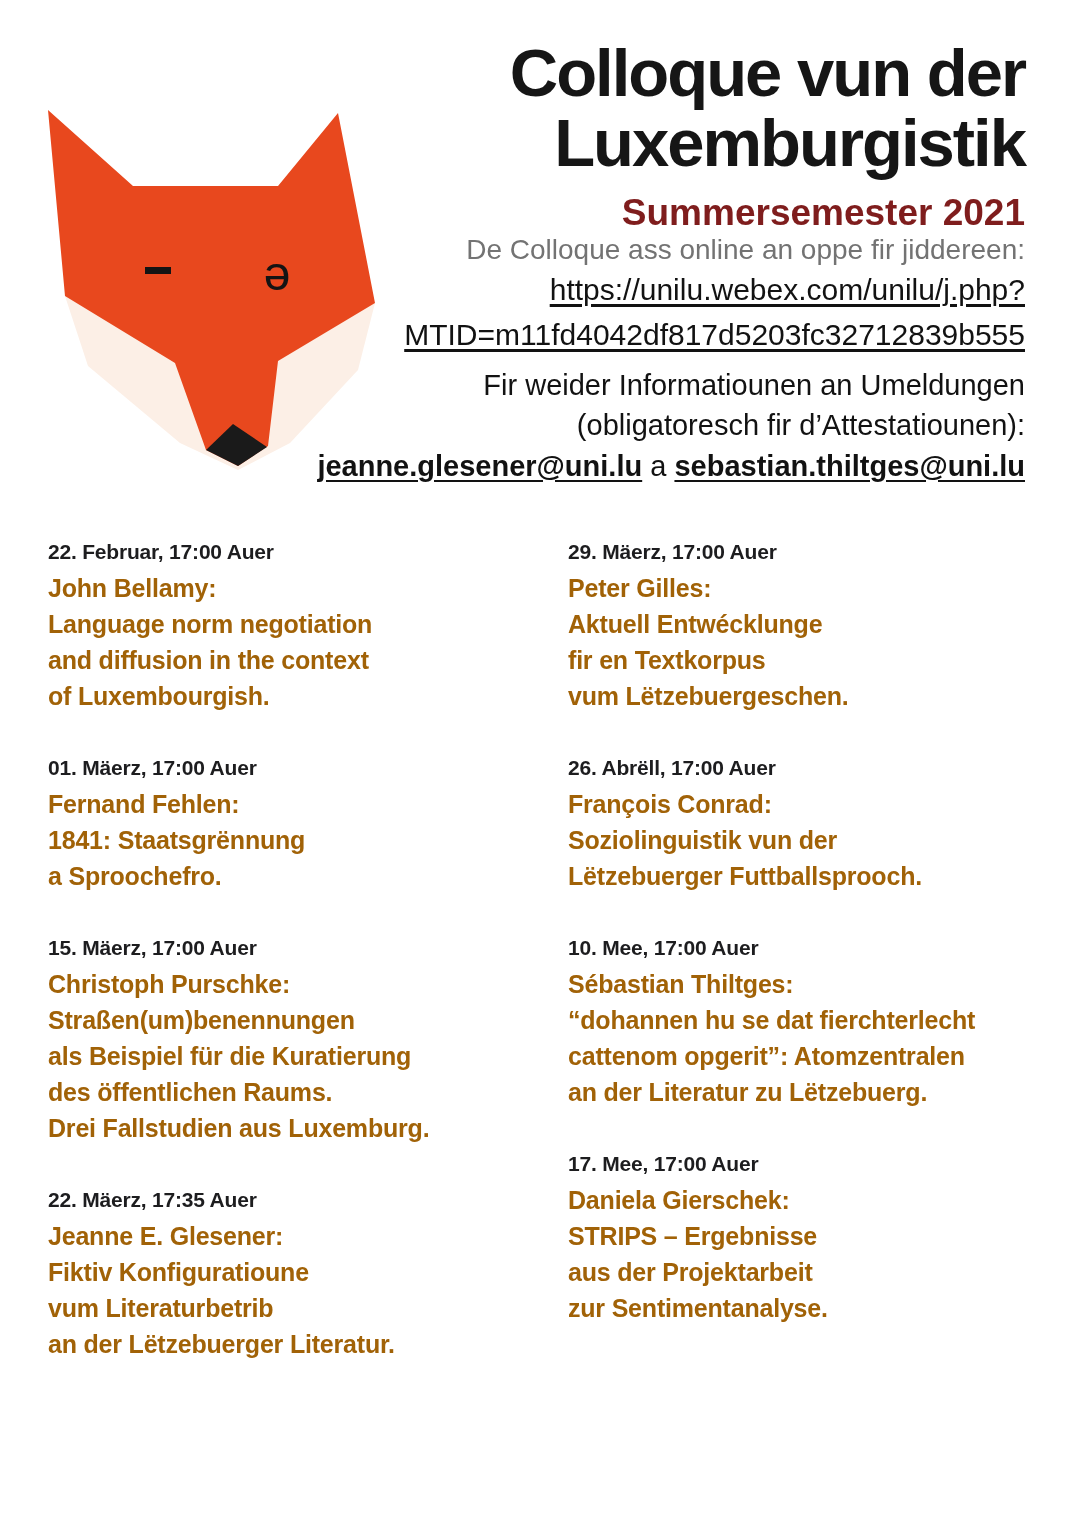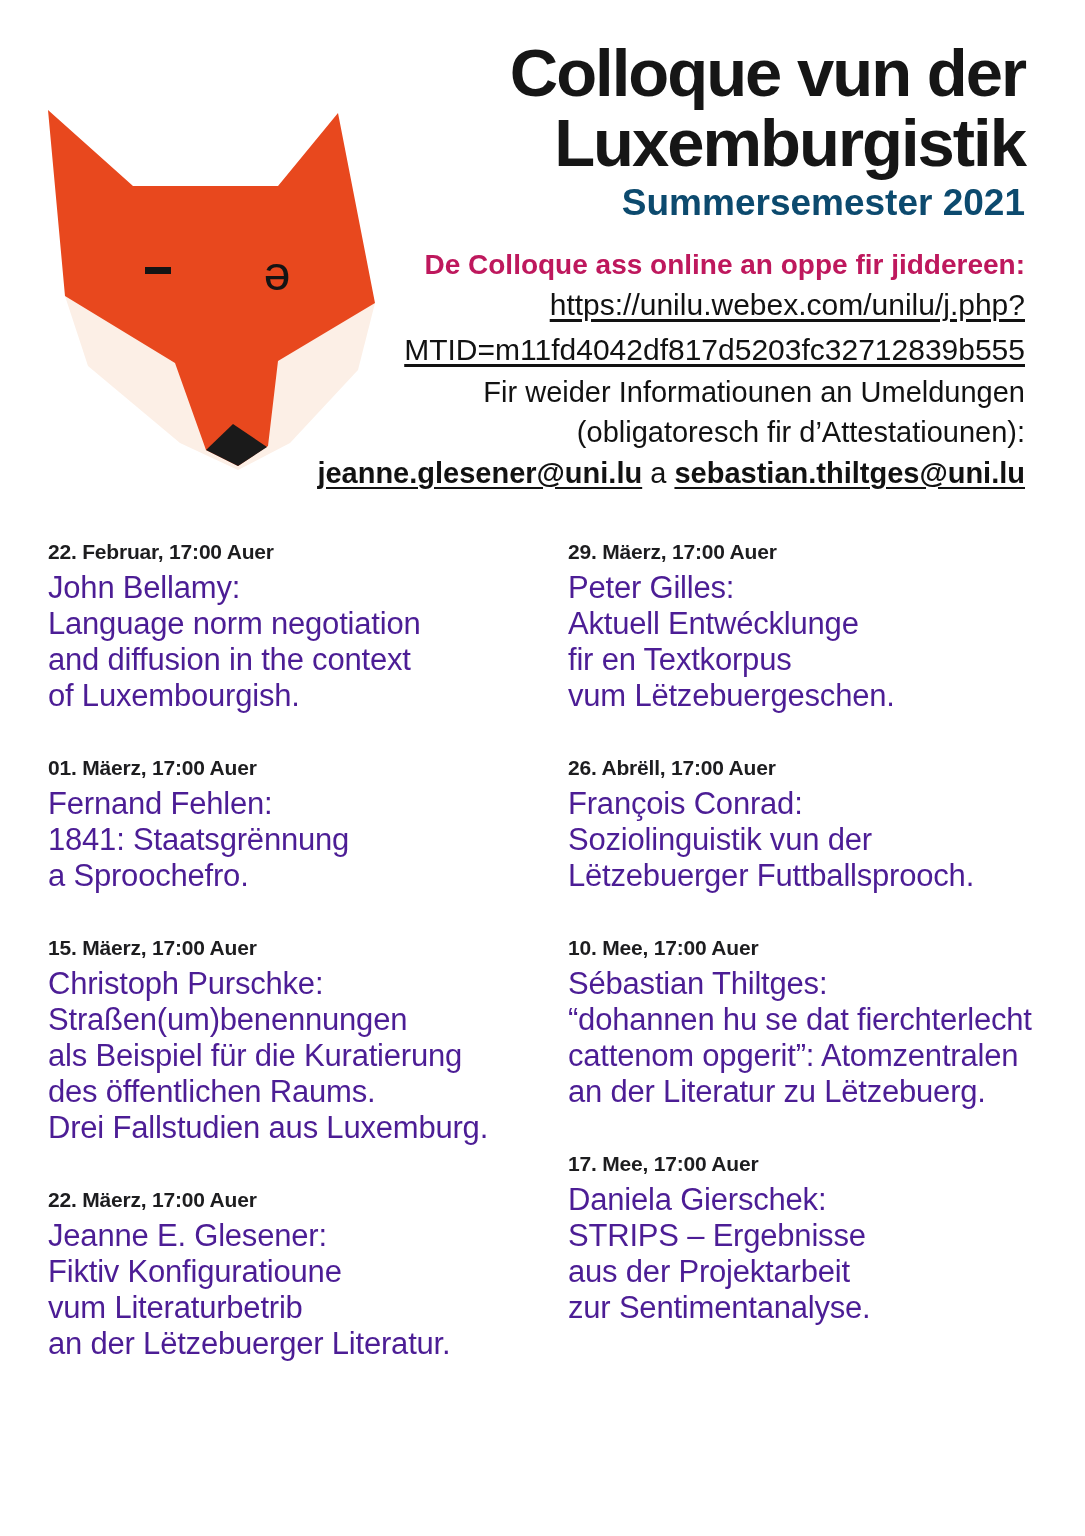--- a/index.html
+++ b/index.html
@@ -44,45 +44,44 @@
   .title-line {
     display: block;
     font-size: 67px;
     line-height: 70px;
     font-weight: bold;
     letter-spacing: -2px;
     color: #161616;
     white-space: nowrap;
   }
   .subtitle {
-    margin-top: 5px;
+    margin-top: 15px;
     font-size: 37px;
     line-height: 40px;
     font-weight: bold;
-    color: #0c4a6e;
+    color: #7f1d1d;
   }
   .intro-open {
-    margin-top: 25px;
     font-size: 28px;
     line-height: 34px;
-    font-weight: 700;
-    color: #be185d;
+    font-weight: 400;
+    color: #737373;
   }
   .weblinks { }
   .weblink {
     display: block;
     font-size: 30px;
     line-height: 45px;
     font-weight: 400;
     color: #121212;
     text-decoration: underline;
     text-underline-offset: 4px;
   }
   .info-block {
-    margin-top: 0;
+    margin-top: 8px;
     font-size: 29px;
     line-height: 40px;
     font-weight: 400;
     color: #121212;
   }
   .info-line { display: block; }
   .emails {
     font-size: 29px;
     line-height: 42px;
     color: #121212;
@@ -105,24 +104,24 @@
   .col-right { left: 568px; }
   .event { margin-bottom: 36px; }
   .event-date {
     font-size: 21px;
     line-height: 36px;
     font-weight: bold;
     color: #1D1D1F;
     letter-spacing: -0.2px;
   }
   .event-body {
-    font-size: 31px;
+    font-size: 25px;
     line-height: 36px;
-    font-weight: normal;
-    color: #4c1d95;
+    font-weight: bold;
+    color: #a16207;
     letter-spacing: -0.2px;
     white-space: pre-line;
   }
 </style>
 </head>
 <body>
 
 <div class="poster">
 
   <svg class="fox" viewBox="0 0 360 400" aria-hidden="true">
@@ -172,21 +171,21 @@
     </div>
     <div class="event">
       <div class="event-date">15. Mäerz, 17:00 Auer</div>
       <div class="event-body">Christoph Purschke:
 Straßen(um)benennungen
 als Beispiel für die Kuratierung
 des öffentlichen Raums.
 Drei Fallstudien aus Luxemburg.</div>
     </div>
     <div class="event">
-      <div class="event-date">22. Mäerz, 17:00 Auer</div>
+      <div class="event-date">22. Mäerz, 17:35 Auer</div>
       <div class="event-body">Jeanne E. Glesener:
 Fiktiv Konfiguratioune
 vum Literaturbetrib
 an der Lëtzebuerger Literatur.</div>
     </div>
   </section>
 
   <section class="col col-right">
     <div class="event">
       <div class="event-date">29. Mäerz, 17:00 Auer</div>

